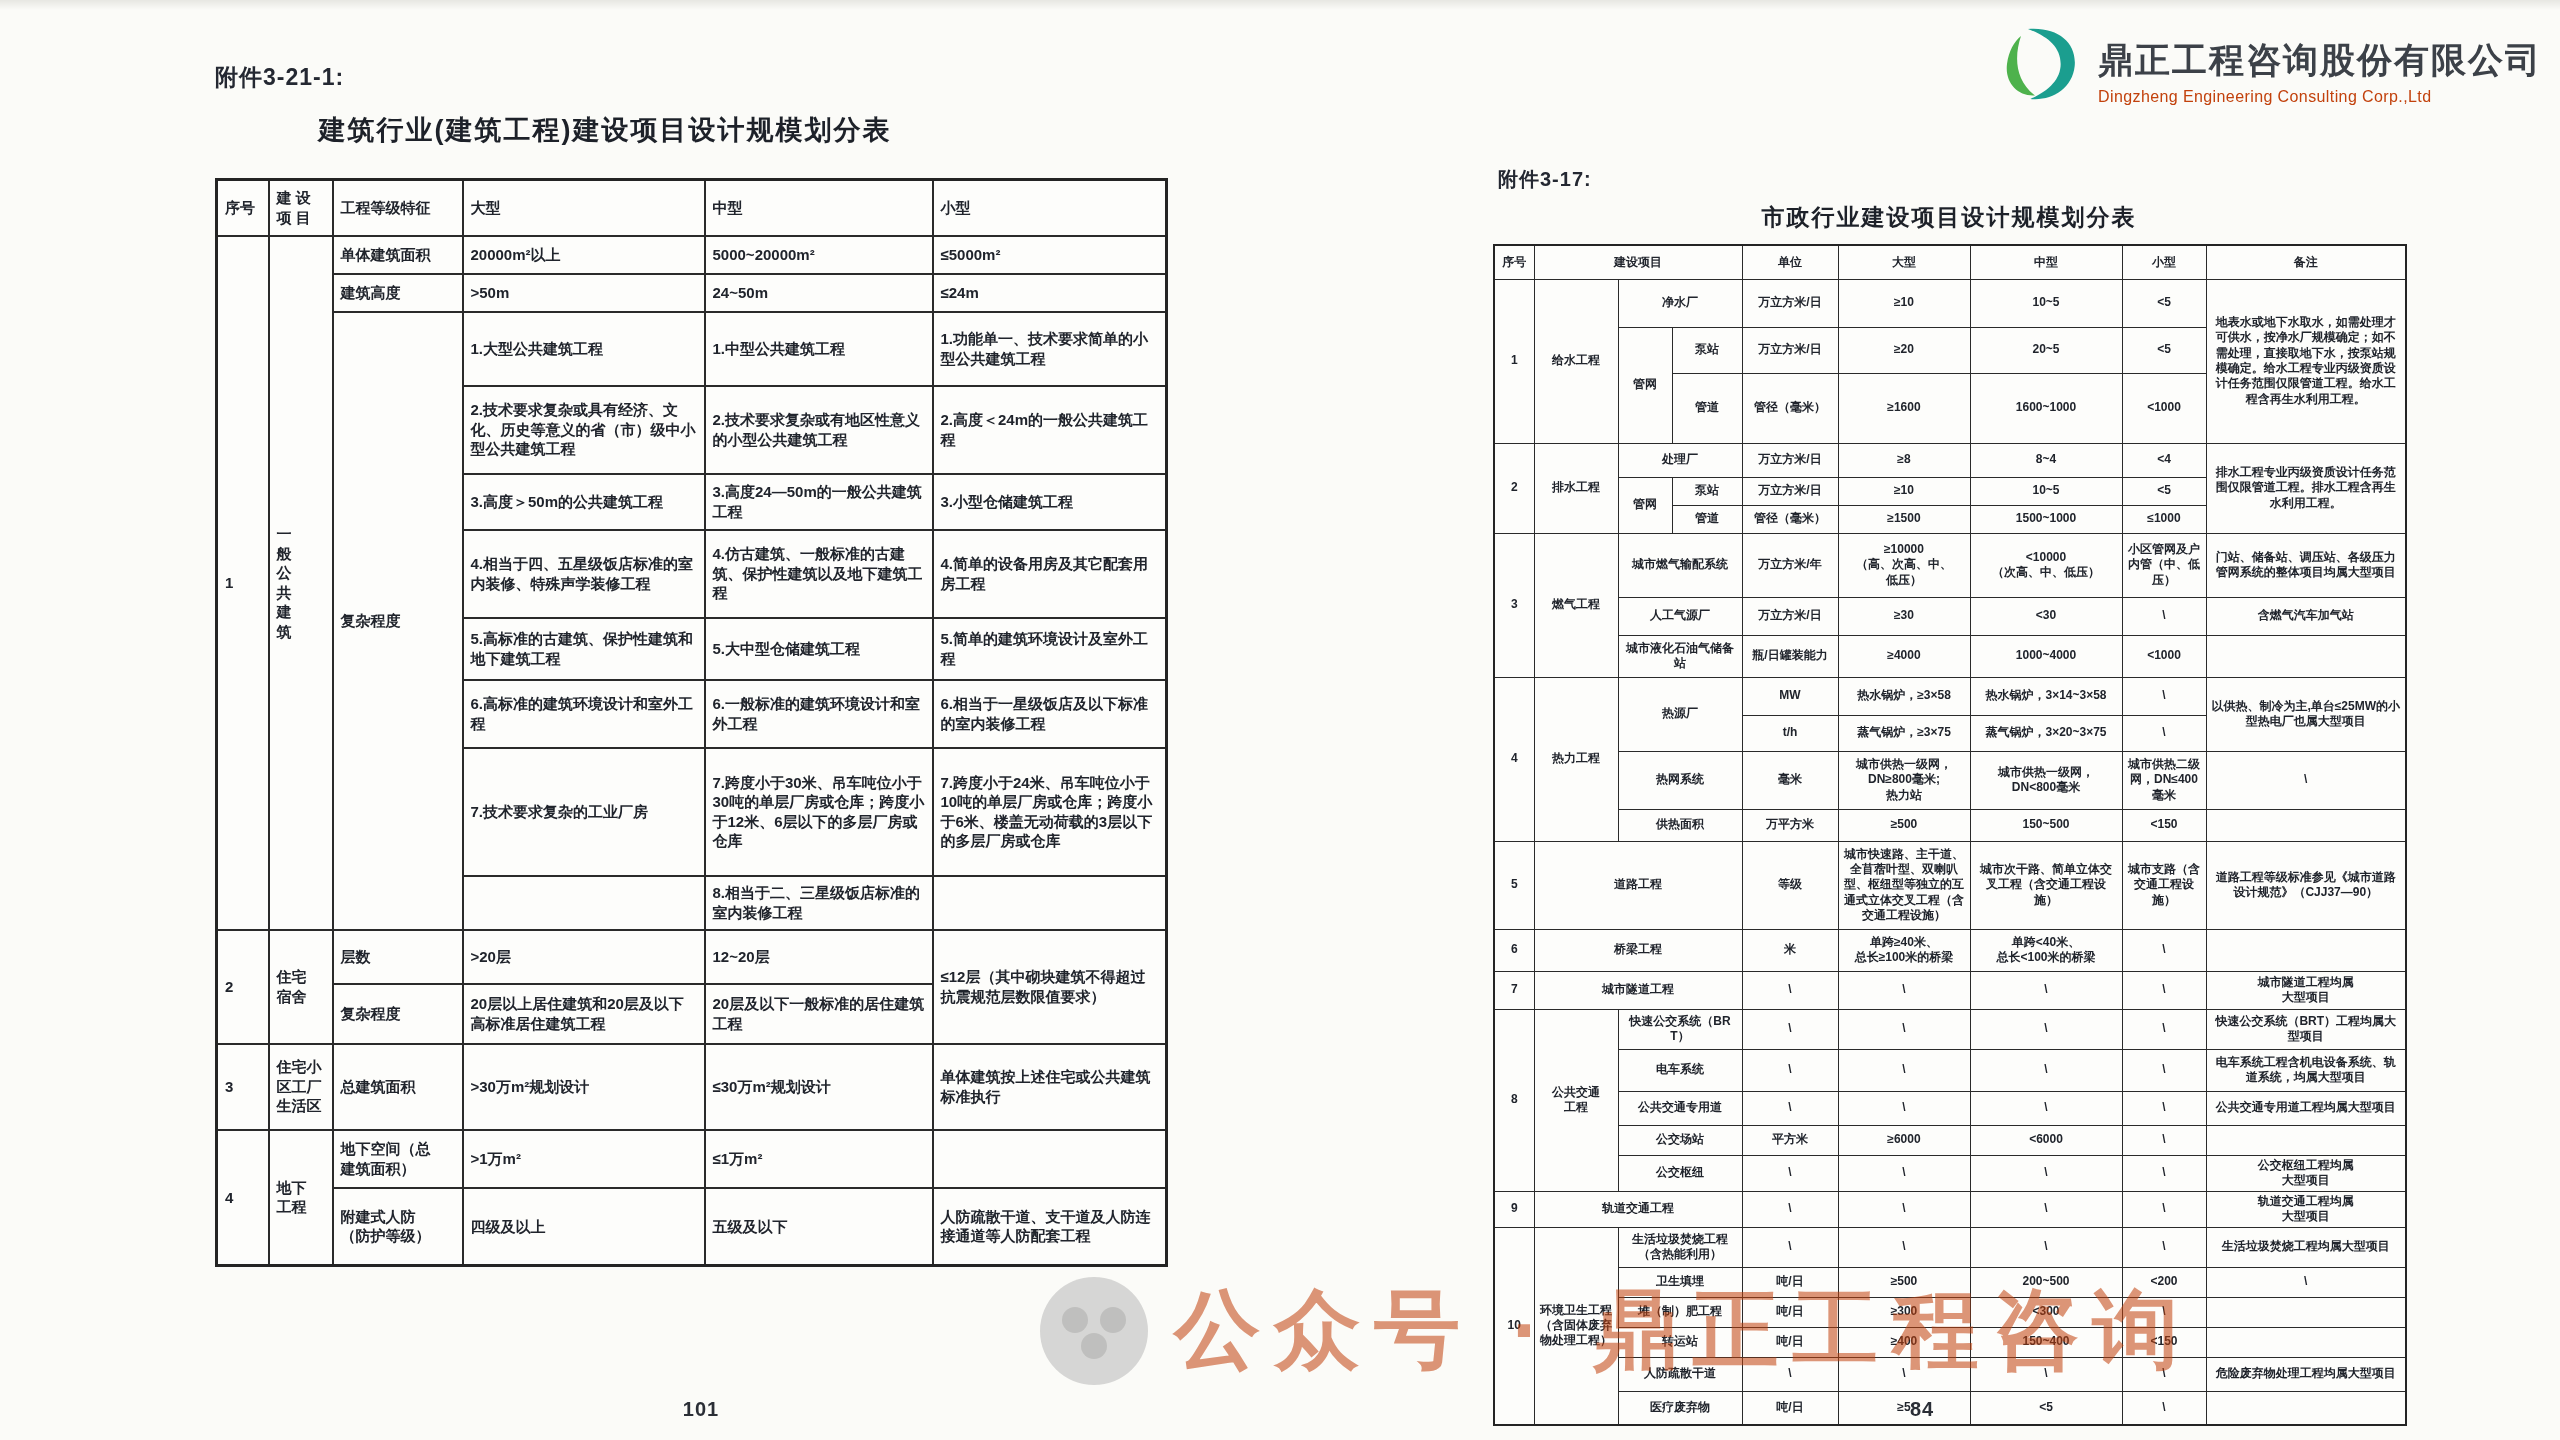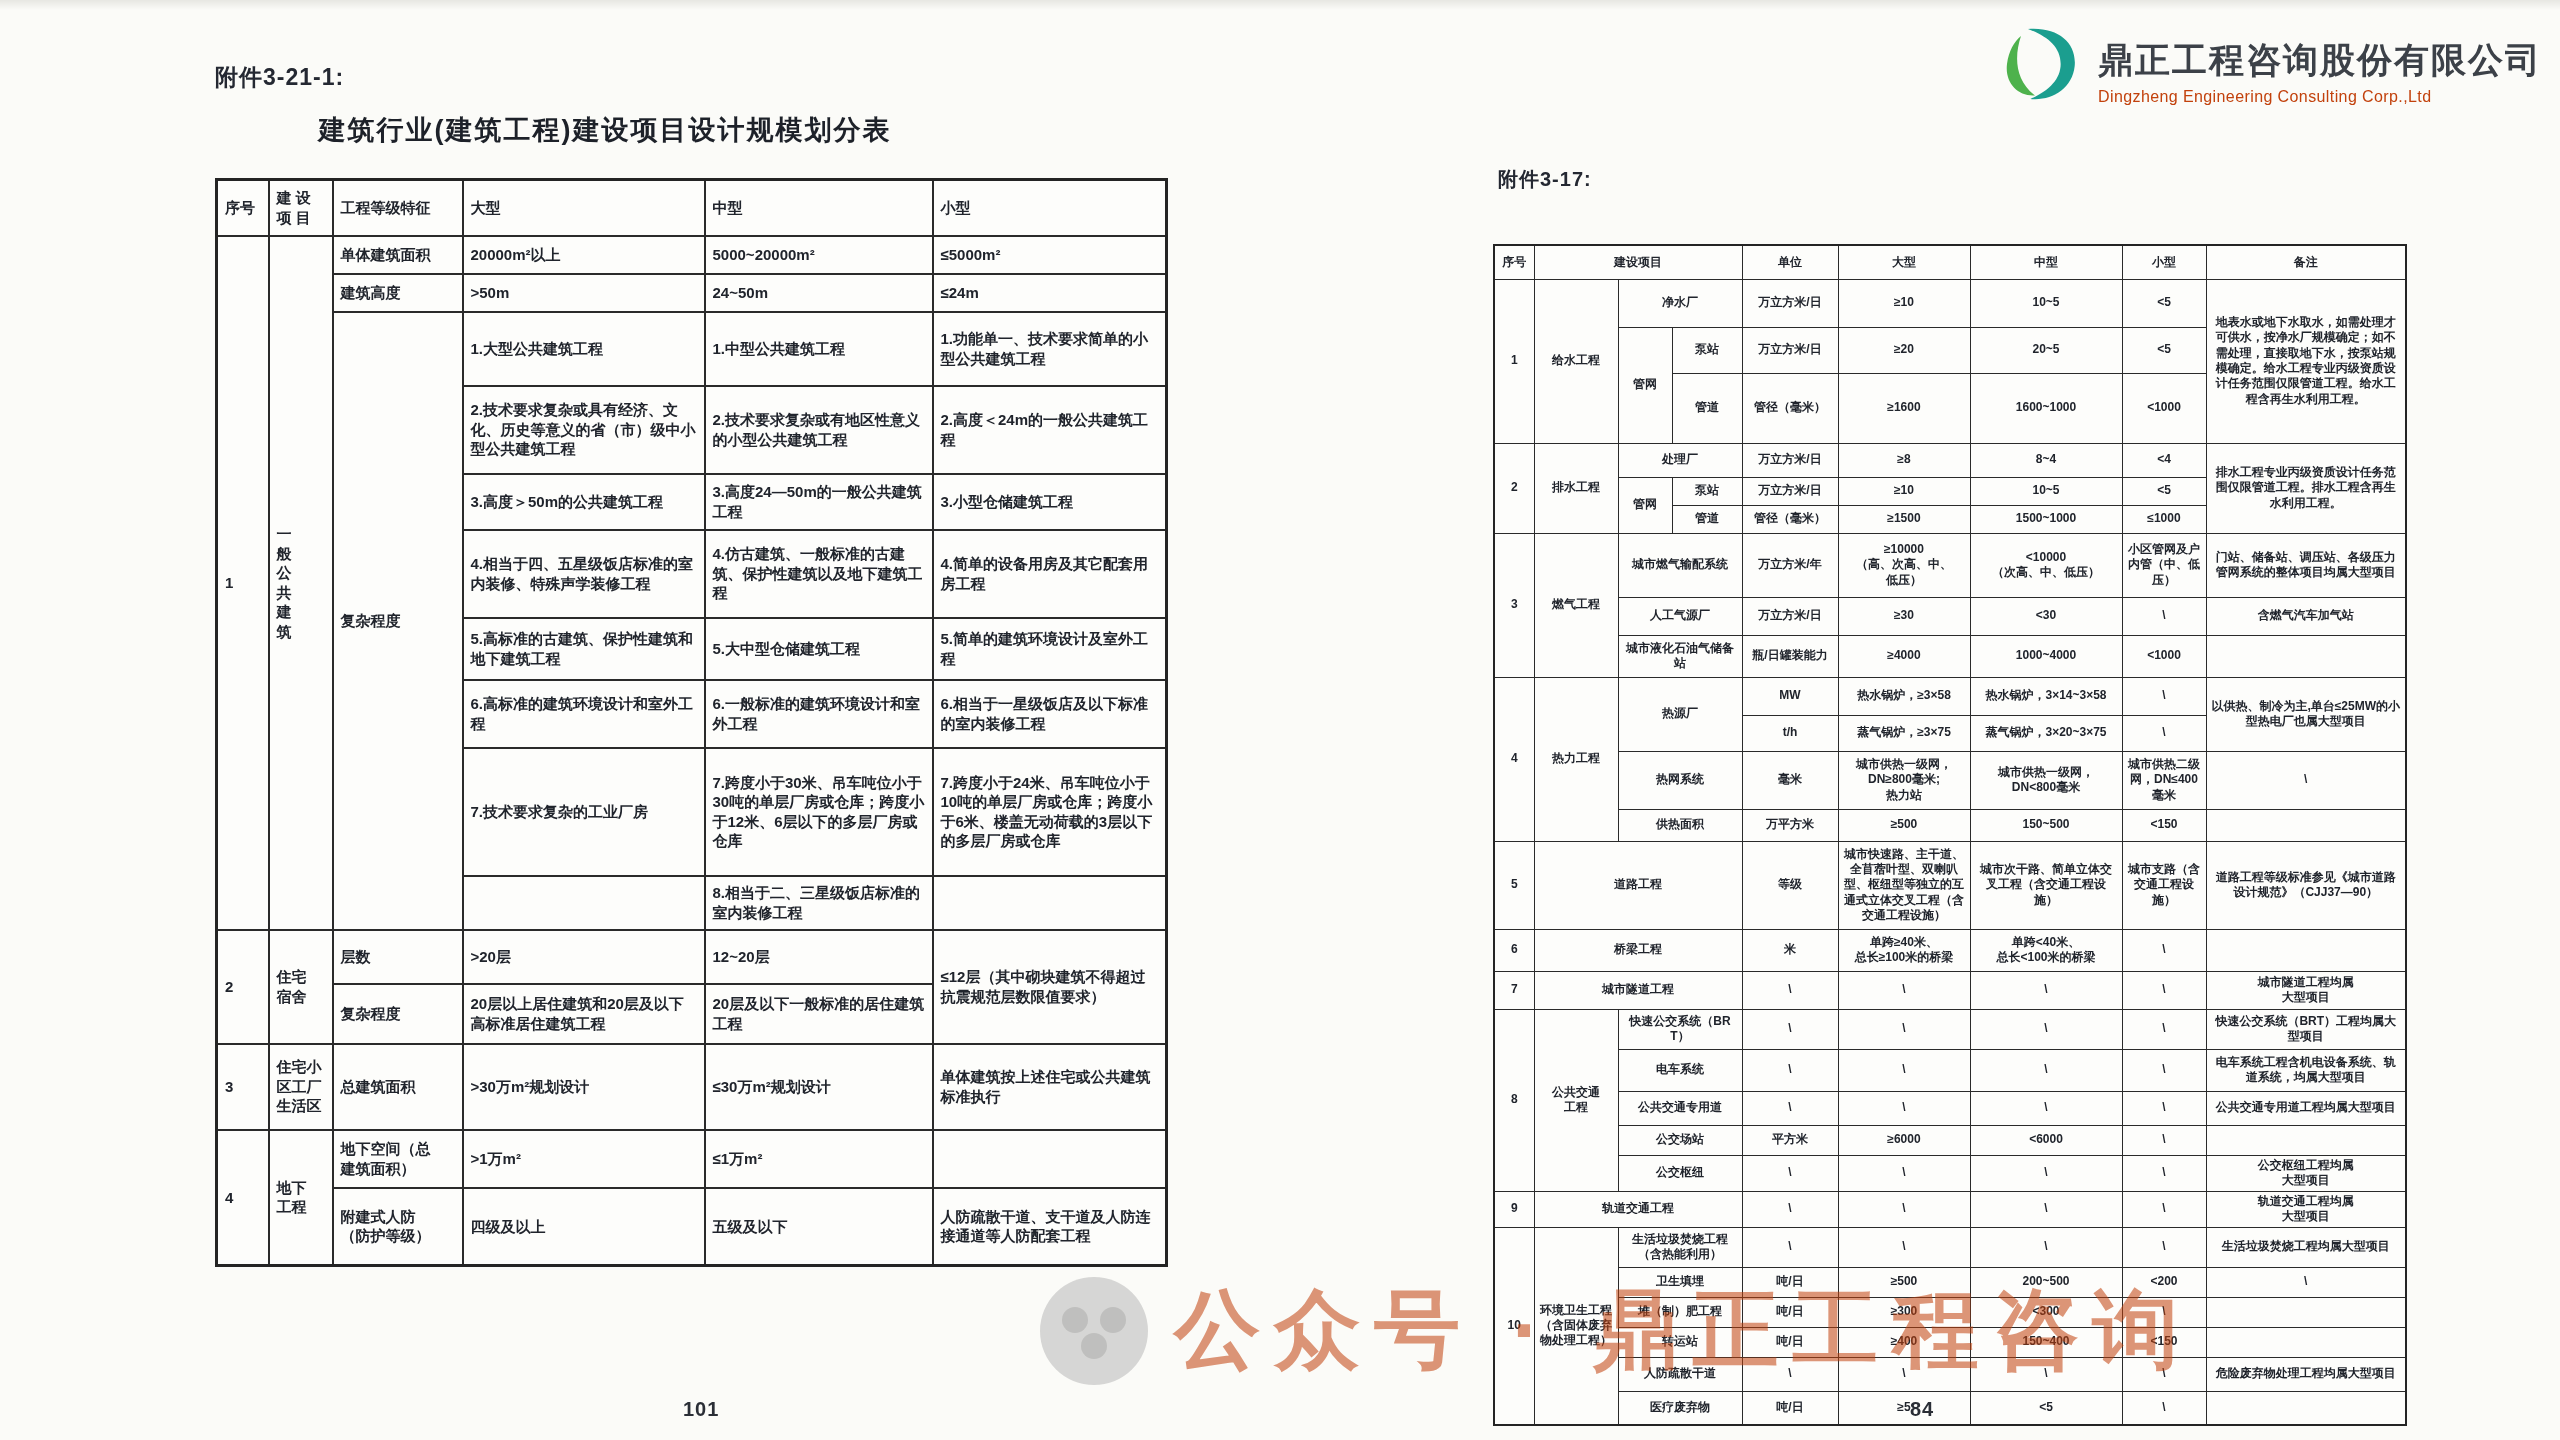--- a/index.html
+++ b/index.html
@@ -33,21 +33,21 @@
     word-break:break-all;}
   #tblR{left:213px;top:244px;width:912px;font-size:12px;line-height:1.28;border:2px solid #242424;}
   #tblR td{border:1px solid #2a2a2a;padding:2px 4px;vertical-align:middle;text-align:center;
     word-break:break-all;}
   .doc-table td.c{text-align:center;}
   .doc-table td.l{text-align:left;}
   .doc-table td.cv{text-align:center;white-space:pre-line;}
   .doc-table td.hd{text-align:center;white-space:pre-line;}
 
   .page-number{position:absolute;font-size:20px;font-weight:700;color:#2a2e36;letter-spacing:1px;}
-  #pnumL{left:683px;top:1398px;width:90px;text-align:left;}
+  #pnumL{left:656px;top:1398px;width:90px;text-align:center;}
   #pnumR{left:630px;top:1398px;width:90px;text-align:left;}
 
   
   .brand{position:absolute;right:18px;top:22px;display:flex;align-items:flex-end;gap:14px;}
   .brand-mark{width:84px;height:84px;flex:0 0 auto;}
   .brand-text{display:flex;flex-direction:column;}
   .brand-cn{font-size:35px;font-weight:700;color:#3c4148;letter-spacing:2px;}
   .brand-en{font-size:16px;font-weight:400;color:#c2410c;margin-top:4px;letter-spacing:.4px;}
 
   
@@ -200,20 +200,21 @@
           <td>五级及以下</td>
           <td>人防疏散干道、支干道及人防连接通道等人防配套工程</td>
         </tr>
       </tbody>
     </table>
   <div class="page-number" id="pnumL">101</div>
 </div>
 
 <div class="page" id="pageR">
   <div class="attach-label" id="attachR">附件3-17:</div>
+  <div class="doc-title" id="titleR">市政行业建设项目设计规模划分表</div>
   <table class="doc-table" id="tblR">
       <colgroup>
         <col style="width: 40px;">
         <col style="width: 84px;">
         <col style="width: 54px;">
         <col style="width: 70px;">
         <col style="width: 96px;">
         <col style="width: 132px;">
         <col style="width: 152px;">
         <col style="width: 84px;">

